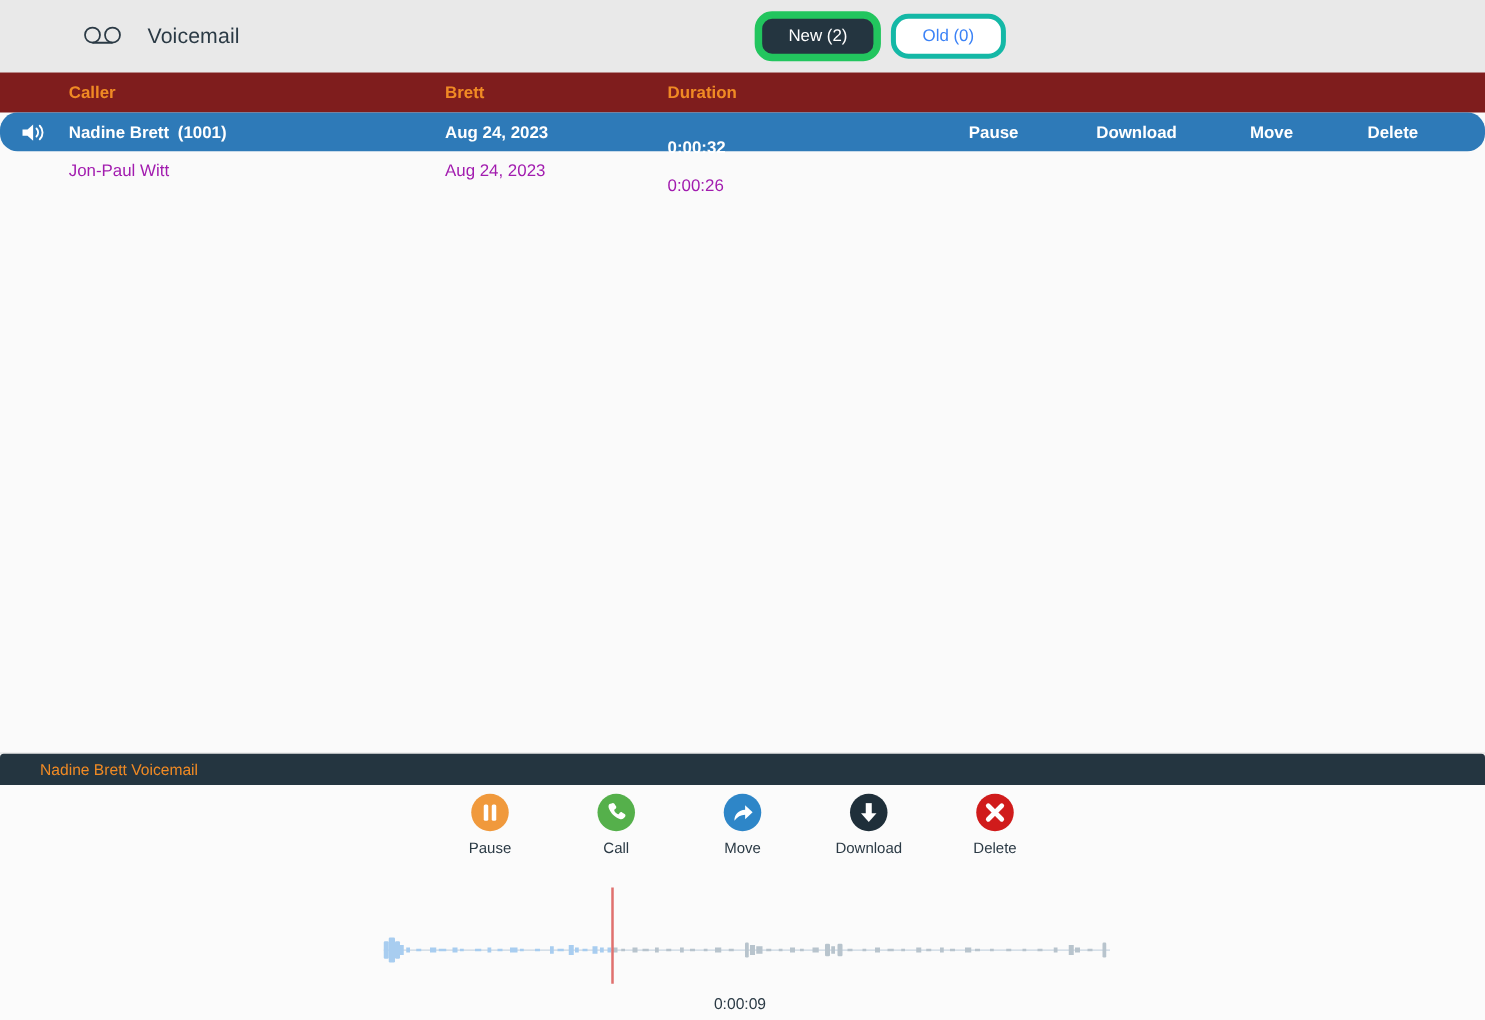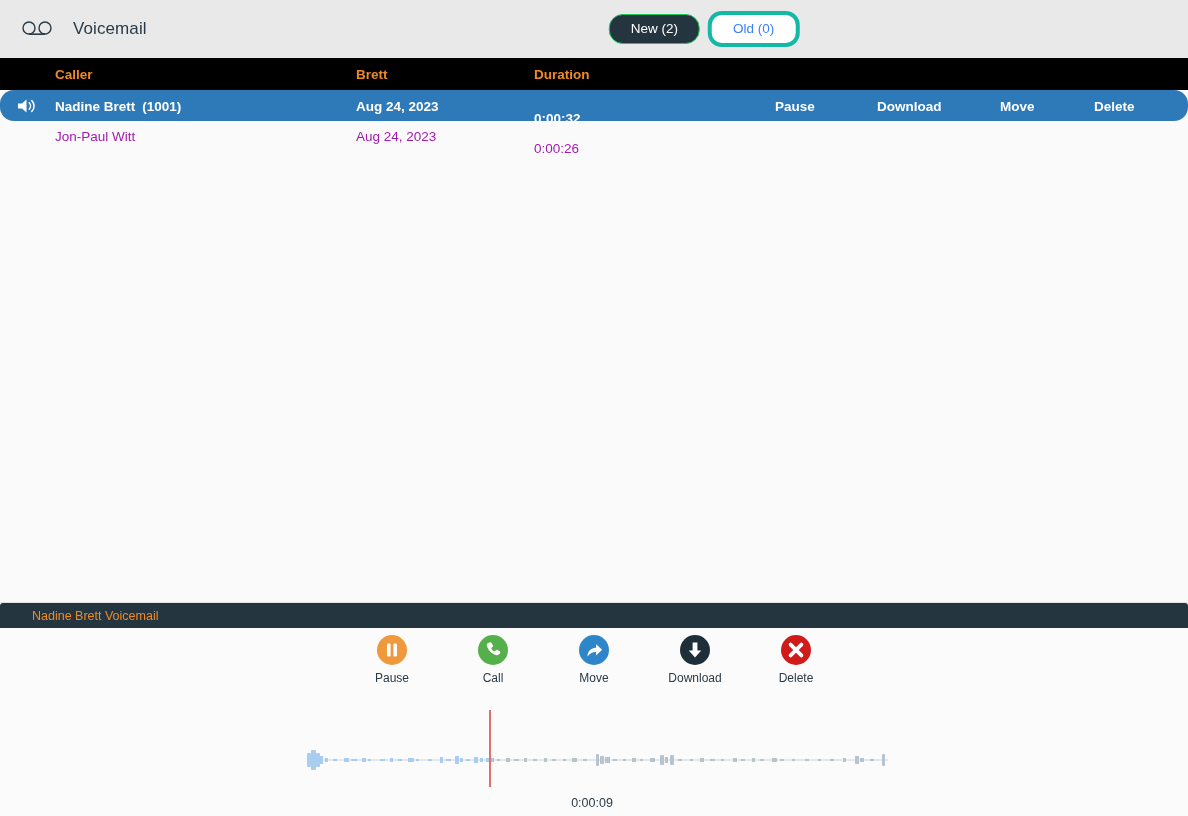--- a/index.html
+++ b/index.html
@@ -22,20 +22,21 @@
     background: #e9e9e9;
     display: flex;
     align-items: center;
     position: relative;
     box-sizing: border-box;
   }
   .header-left {
     display: flex;
     align-items: center;
     padding-left: 20px;
+    margin-left: 45px;
   }
   .tape-icon {
     width: 34px;
     height: 20px;
     display: block;
   }
   .app-title {
     font-size: 17px;
     color: #2b3a45;
     margin-left: 19px;
@@ -55,32 +56,32 @@
     border-radius: 14px;
     padding: 7px 21px;
     line-height: 1;
     cursor: pointer;
     user-select: none;
     white-space: nowrap;
   }
   .tab.active {
     background: #243540;
     color: #ffffff;
-    border: 1px solid #22c55e;
+    border: 6px solid #22c55e;
   }
   .tab.inactive {
     background: #ffffff;
     color: #3b82f6;
     border: 4px solid #14b8a6;
   }
 
   
   .table-head {
     height: 32px;
-    background: #000000;
+    background: #7f1d1d;
     position: relative;
   }
   .table-head .cell {
     position: absolute;
     top: 50%;
     transform: translateY(-50%);
     color: #f08a24;
     font-size: 13.5px;
     font-weight: bold;
   }

